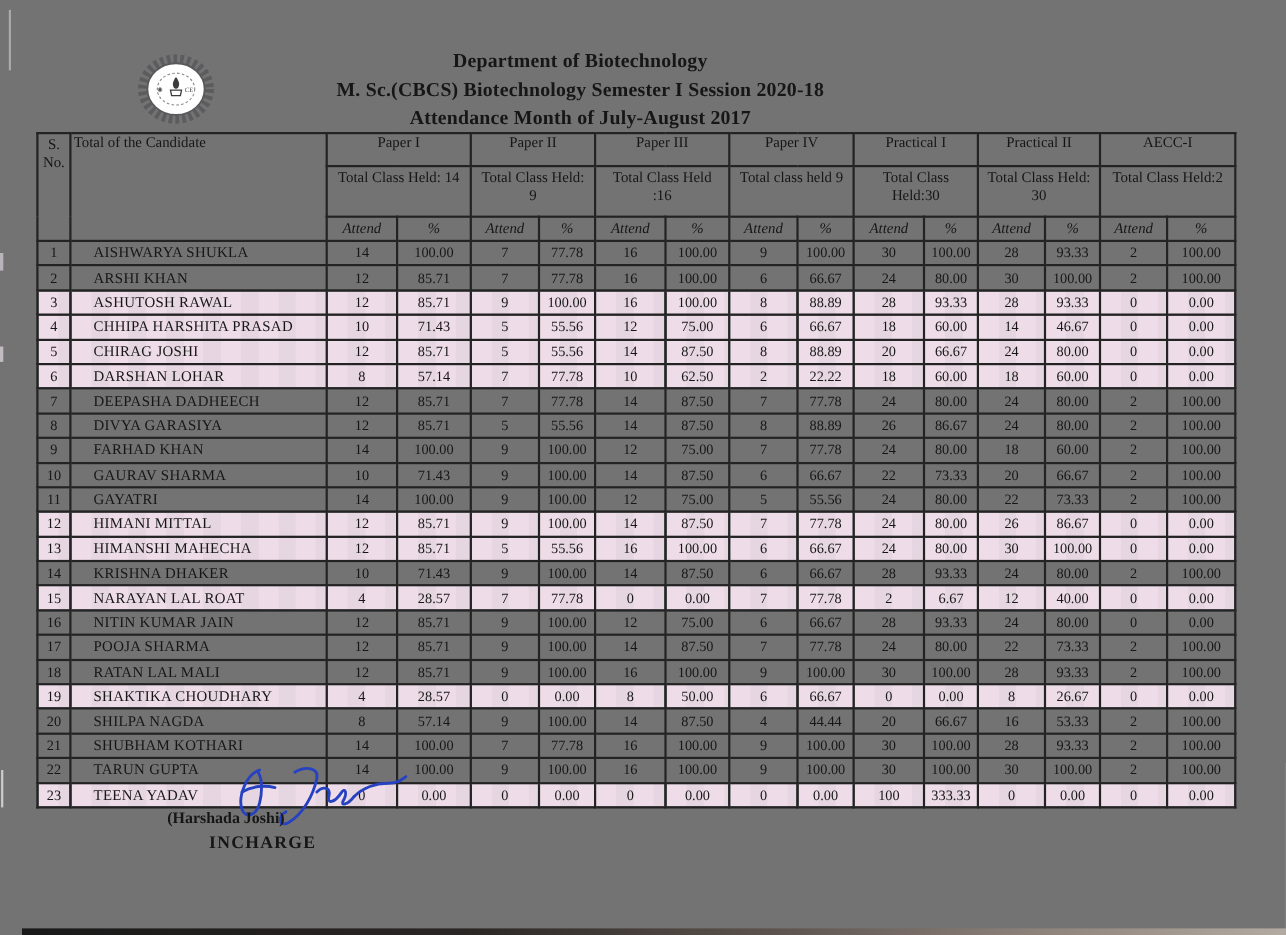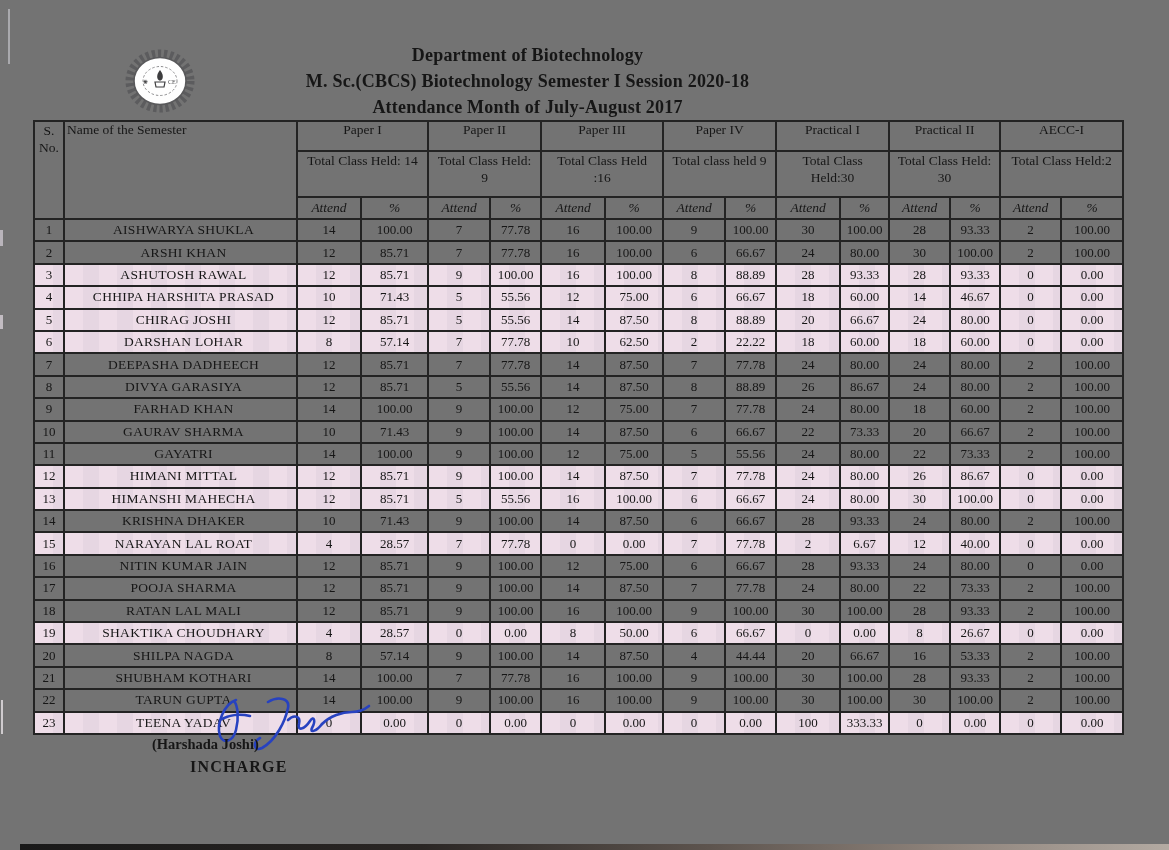--- a/index.html
+++ b/index.html
@@ -22,21 +22,21 @@
     border:2px solid #232323; padding:0 2px; overflow:hidden;
   }
   table.att thead th { font-weight:normal; font-size:13.5px; }
   .row-papername th { height:28px; vertical-align:top; padding-top:4px; }
   .row-total th { height:44px; vertical-align:top; padding-top:5px; white-space:pre-line; line-height:17px; }
   .row-attend th { height:20px; font-size:13px;font-style:italic; }
   th.sno-h { vertical-align:top; text-align:center; padding-top:3px; line-height:17px; white-space:pre-line; }
   th.name-h { vertical-align:top; text-align:left; padding:3px 0 0 5px; }
   table.att tbody td { height:20.4px; text-align:center; font-size:13px; line-height:14px; }
   table.att tbody td.name-cell {
-    text-align:center; padding-left:8px; font-size:13.5px; letter-spacing:.3px; white-space:nowrap;
+    text-align:left; padding-left:20px; font-size:13.5px; letter-spacing:.3px; white-space:nowrap;
   }
   tr.shaded td {
     background:repeating-linear-gradient(90deg,#eedde8 0 18px,#e6d6e2 18px 34px);
   }
   
   .sig-block { position:absolute; left:152px; top:688px; width:260px; height:100px; }
   .sig-svg { position:absolute; left:54px; top:2px; }
   .sig-name { position:absolute; left:0; top:48px; font-weight:bold; font-size:14.5px; }
   .sig-role { position:absolute; left:38px; top:70px; font-weight:bold; font-size:16px; letter-spacing:1.2px;text-align:center; }
   
@@ -94,21 +94,21 @@
         <col style="width:49px">
       <col style="width:61px">
         <col style="width:50px">
       <col style="width:61px">
         <col style="width:62px">
     </colgroup>
     <thead>
       <tr class="row-papername">
         <th rowspan="3" class="sno-h">S.
 No.</th>
-        <th rowspan="3" class="name-h">Name of the Semester</th>
+        <th rowspan="3" class="name-h">Total of the Candidate</th>
         <th colspan="2">Paper I</th>
         <th colspan="2">Paper II</th>
         <th colspan="2">Paper III</th>
         <th colspan="2">Paper IV</th>
         <th colspan="2">Practical I</th>
         <th colspan="2">Practical II</th>
         <th colspan="2">AECC-I</th>
       </tr>
       <tr class="row-total">
         <th colspan="2" class="total-h">Total Class Held: 14</th>

